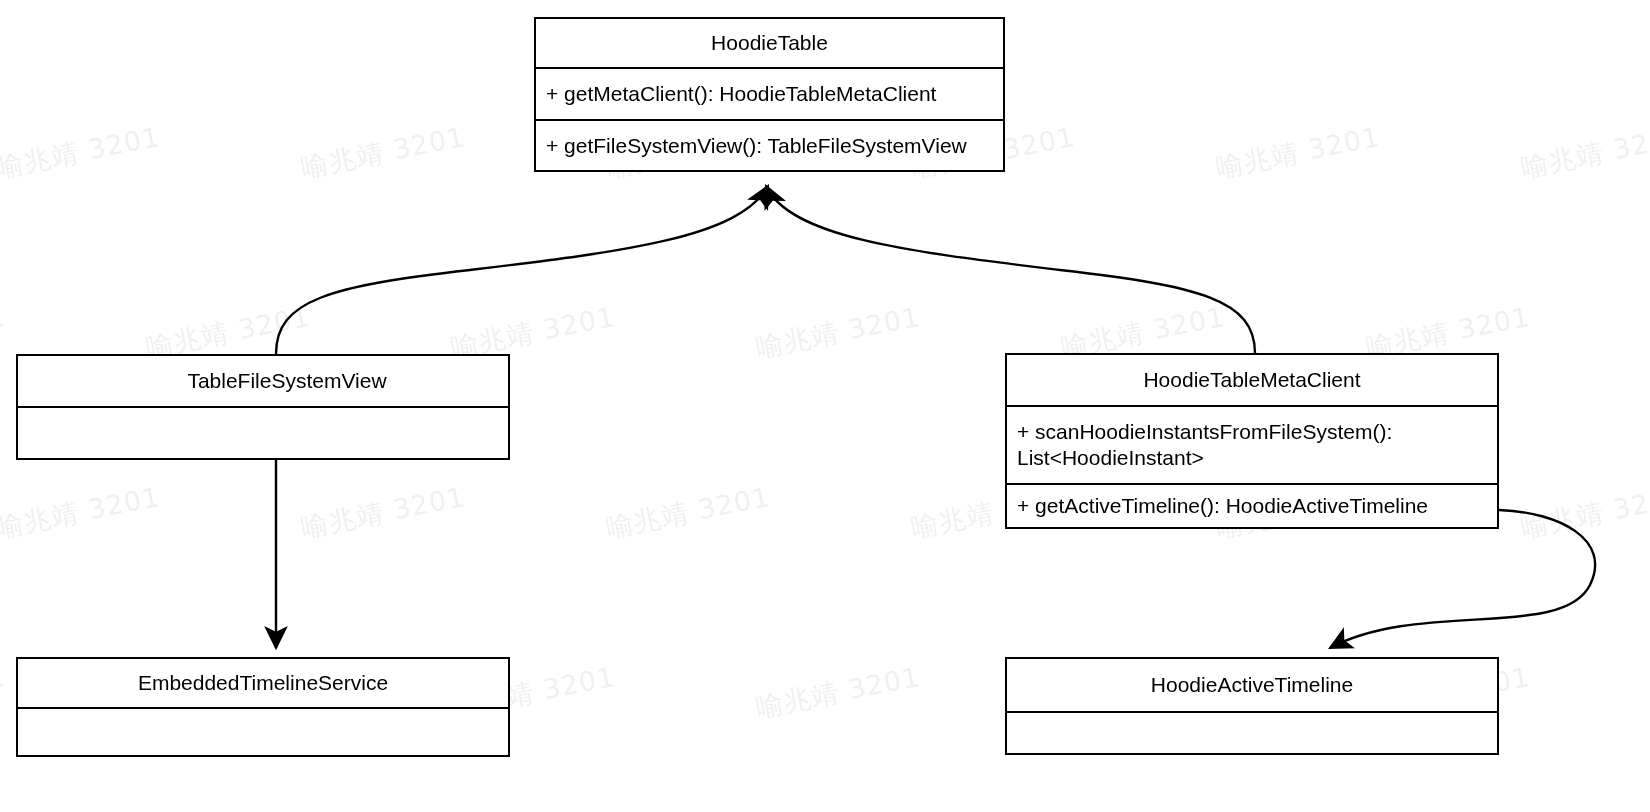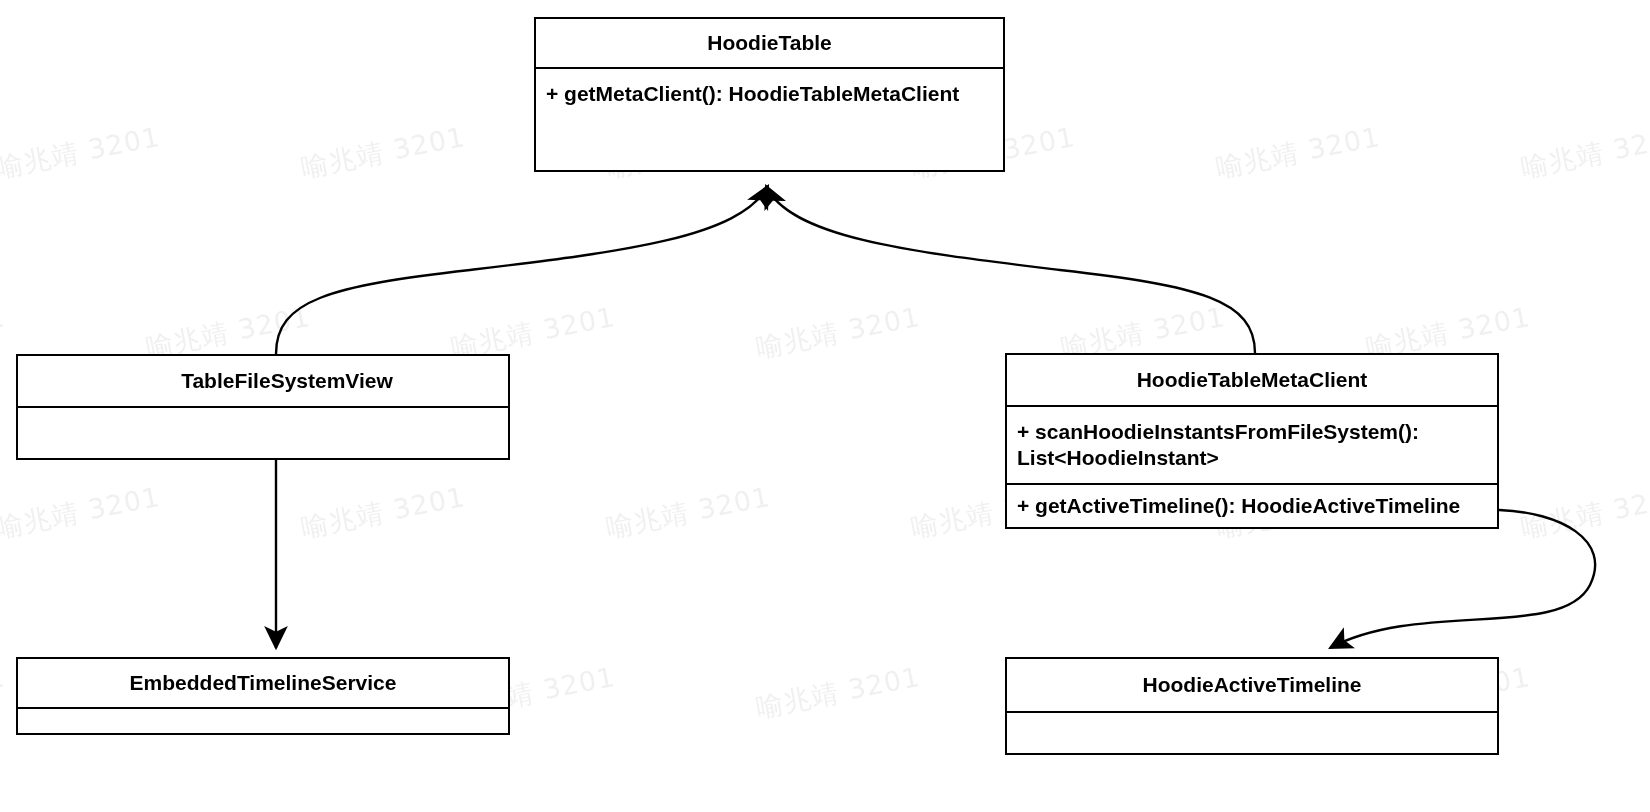--- a/index.html
+++ b/index.html
@@ -51,21 +51,20 @@
     pointer-events: none;
   }
 
   
   .uml-class {
     position: absolute;
     background: #ffffff;
     border: 2px solid #000000;
     box-sizing: border-box;
     z-index: 2;
-    font-weight: bold;
   }
   .uml-name {
     box-sizing: border-box;
     width: 100%;
     text-align: center;
     font-size: 21px;
     color: #000000;
     display: flex;
     align-items: center;
     justify-content: center;
@@ -99,21 +98,21 @@
 
   #cls-table-fsview     { left: 16px;  top: 354px; width: 494px; height: 106px; }
   #cls-table-fsview .uml-name        { height: 50px; padding-left: 48px; }
   #cls-table-fsview .m0              { height: 52px; }
 
   #cls-meta-client      { left: 1005px; top: 353px; width: 494px; height: 176px; }
   #cls-meta-client .uml-name         { height: 50px; }
   #cls-meta-client .m0               { height: 44px; }
   #cls-meta-client .m1               { height: 78px; }
 
-  #cls-embedded-tl      { left: 16px;  top: 657px; width: 494px; height: 78px; }
+  #cls-embedded-tl      { left: 16px;  top: 657px; width: 494px; height: 100px; }
   #cls-embedded-tl .uml-name         { height: 48px; }
   #cls-embedded-tl .m0               { height: 46px; }
 
   #cls-active-timeline  { left: 1005px; top: 657px; width: 494px; height: 98px; }
   #cls-active-timeline .uml-name     { height: 52px; border-radius: 16px; }
   #cls-active-timeline .m0           { height: 46px; }
 </style>
 </head>
 <body>
 
@@ -178,20 +177,21 @@
     <g>
       <path d="M 1499 510
                C 1560 512, 1612 540, 1590 585
                C 1562 640, 1420 600, 1330 648" fill="none" stroke="#000000" stroke-width="2.4" marker-end="url(#arrow-solid)"></path>
     </g>
   </svg>
 
   <div class="uml-class" id="cls-hoodie-table">
     <div class="uml-name">HoodieTable</div>
     <div class="uml-compartment m0">+ getMetaClient(): HoodieTableMetaClient</div>
+    <div class="uml-compartment m1">+ getFileSystemView(): TableFileSystemView</div>
   </div>
 
   <div class="uml-class" id="cls-table-fsview">
     <div class="uml-name">TableFileSystemView</div>
     <div class="uml-compartment m0 empty"></div>
   </div>
 
   <div class="uml-class" id="cls-meta-client">
     <div class="uml-name">HoodieTableMetaClient</div>
     <div class="uml-compartment m1 multiline">+ scanHoodieInstantsFromFileSystem():

